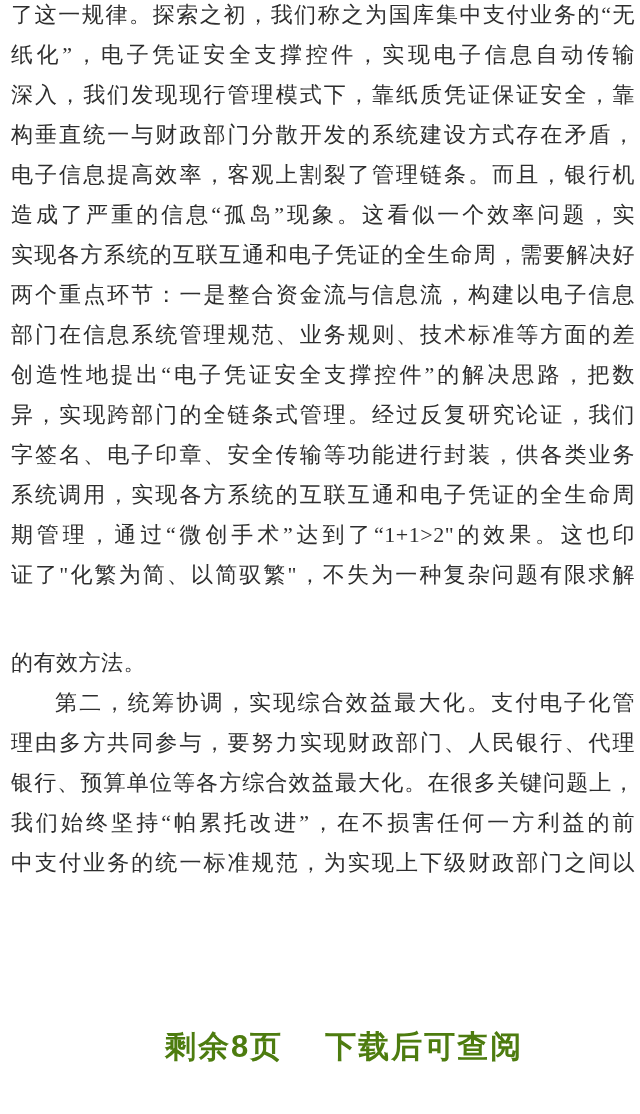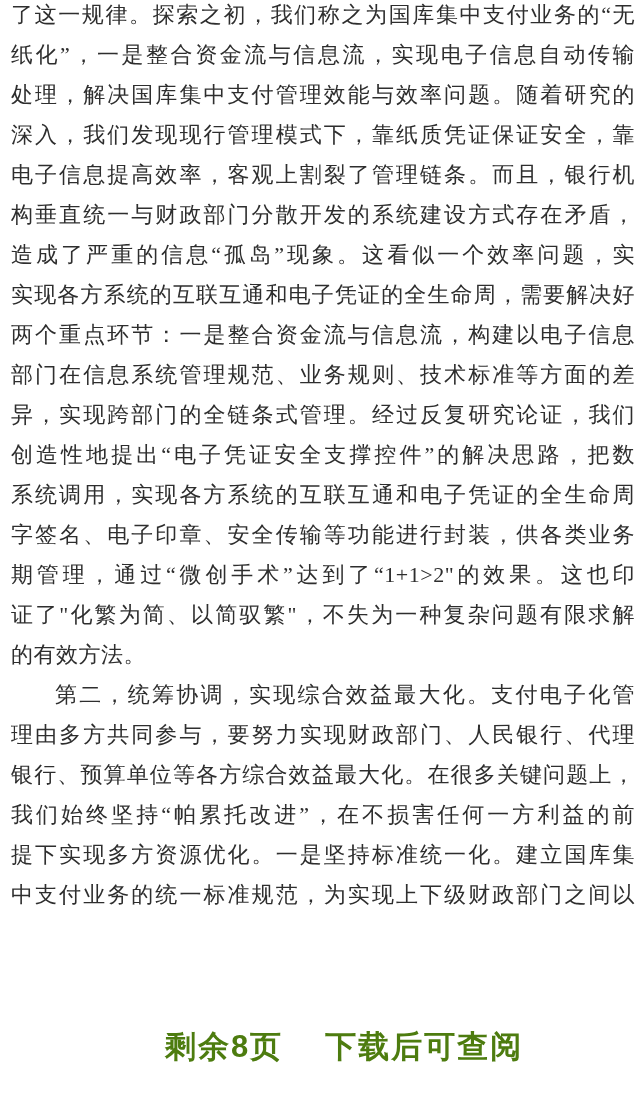--- a/index.html
+++ b/index.html
@@ -22,21 +22,21 @@
   .para { margin: 0; padding: 0; }
   .line {
     font-size: 22px;
     height: 40px;
     line-height: 40px;
     text-align: justify;
     text-align-last: justify;
     letter-spacing: 0.5px;
     overflow: hidden;
   }
-  .line.no-stretch { text-align-last: left; }
+  .line.no-stretch { text-align-last: left; margin-top: 48px; }
   .line.indent { text-indent: 2em; }
   .footer {
     position: absolute;
     top: 1026px;
     left: 0;
     width: 100%;
     text-align: center;
     font-family: "Liberation Sans", sans-serif;
     font-weight: bold;
     font-size: 31px;
@@ -44,42 +44,40 @@
   }
   .footer .gap { display: inline-block; width: 42px; }
 </style>
 </head>
 <body>
 
 <div class="page">
   <div class="doc" id="doc-body" style="color: rgb(46, 46, 46);">
       <div class="para">
         <div class="line">了这一规律。探索之初，我们称之为国库集中支付业务的“无</div>
-        <div class="line">纸化”，一是整合资金流与信息流，实现电子信息自动传输</div>
-        <div class="line">处理，解决国库集中支付管理效能与效率问题。随着研究的</div>
+        <div class="line">纸化”，电子凭证安全支撑控件，实现电子信息自动传输</div>
         <div class="line">深入，我们发现现行管理模式下，靠纸质凭证保证安全，靠</div>
+        <div class="line">构垂直统一与财政部门分散开发的系统建设方式存在矛盾，</div>
         <div class="line">电子信息提高效率，客观上割裂了管理链条。而且，银行机</div>
-        <div class="line">构垂直统一与财政部门分散开发的系统建设方式存在矛盾，</div>
         <div class="line">造成了严重的信息“孤岛”现象。这看似一个效率问题，实</div>
         <div class="line">实现各方系统的互联互通和电子凭证的全生命周，需要解决好</div>
         <div class="line">两个重点环节：一是整合资金流与信息流，构建以电子信息</div>
         <div class="line">部门在信息系统管理规范、业务规则、技术标准等方面的差</div>
+        <div class="line">创造性地提出“电子凭证安全支撑控件”的解决思路，把数</div>
         <div class="line">异，实现跨部门的全链条式管理。经过反复研究论证，我们</div>
-        <div class="line">创造性地提出“电子凭证安全支撑控件”的解决思路，把数</div>
+        <div class="line">字签名、电子印章、安全传输等功能进行封装，供各类业务</div>
         <div class="line">系统调用，实现各方系统的互联互通和电子凭证的全生命周</div>
-        <div class="line">字签名、电子印章、安全传输等功能进行封装，供各类业务</div>
         <div class="line">期管理，通过“微创手术”达到了“1+1&gt;2"的效果。这也印</div>
         <div class="line">证了"化繁为简、以简驭繁"，不失为一种复杂问题有限求解</div>
         <div class="line no-stretch">的有效方法。</div>
       </div>
       <div class="para">
         <div class="line indent">第二，统筹协调，实现综合效益最大化。支付电子化管</div>
         <div class="line">理由多方共同参与，要努力实现财政部门、人民银行、代理</div>
         <div class="line">银行、预算单位等各方综合效益最大化。在很多关键问题上，</div>
         <div class="line">我们始终坚持“帕累托改进”，在不损害任何一方利益的前</div>
-        <div class="line">提下实现多方资源优化。一是坚持标准统一化。建立国库集</div>
         <div class="line">中支付业务的统一标准规范，为实现上下级财政部门之间以</div>
       </div>
     </div>
   <div class="footer" style="color: #4d7c0f; text-align: center;">
     <span>剩余8页</span><span class="gap"></span><span>下载后可查阅</span>
   </div>
 </div>
 
 </body></html>

